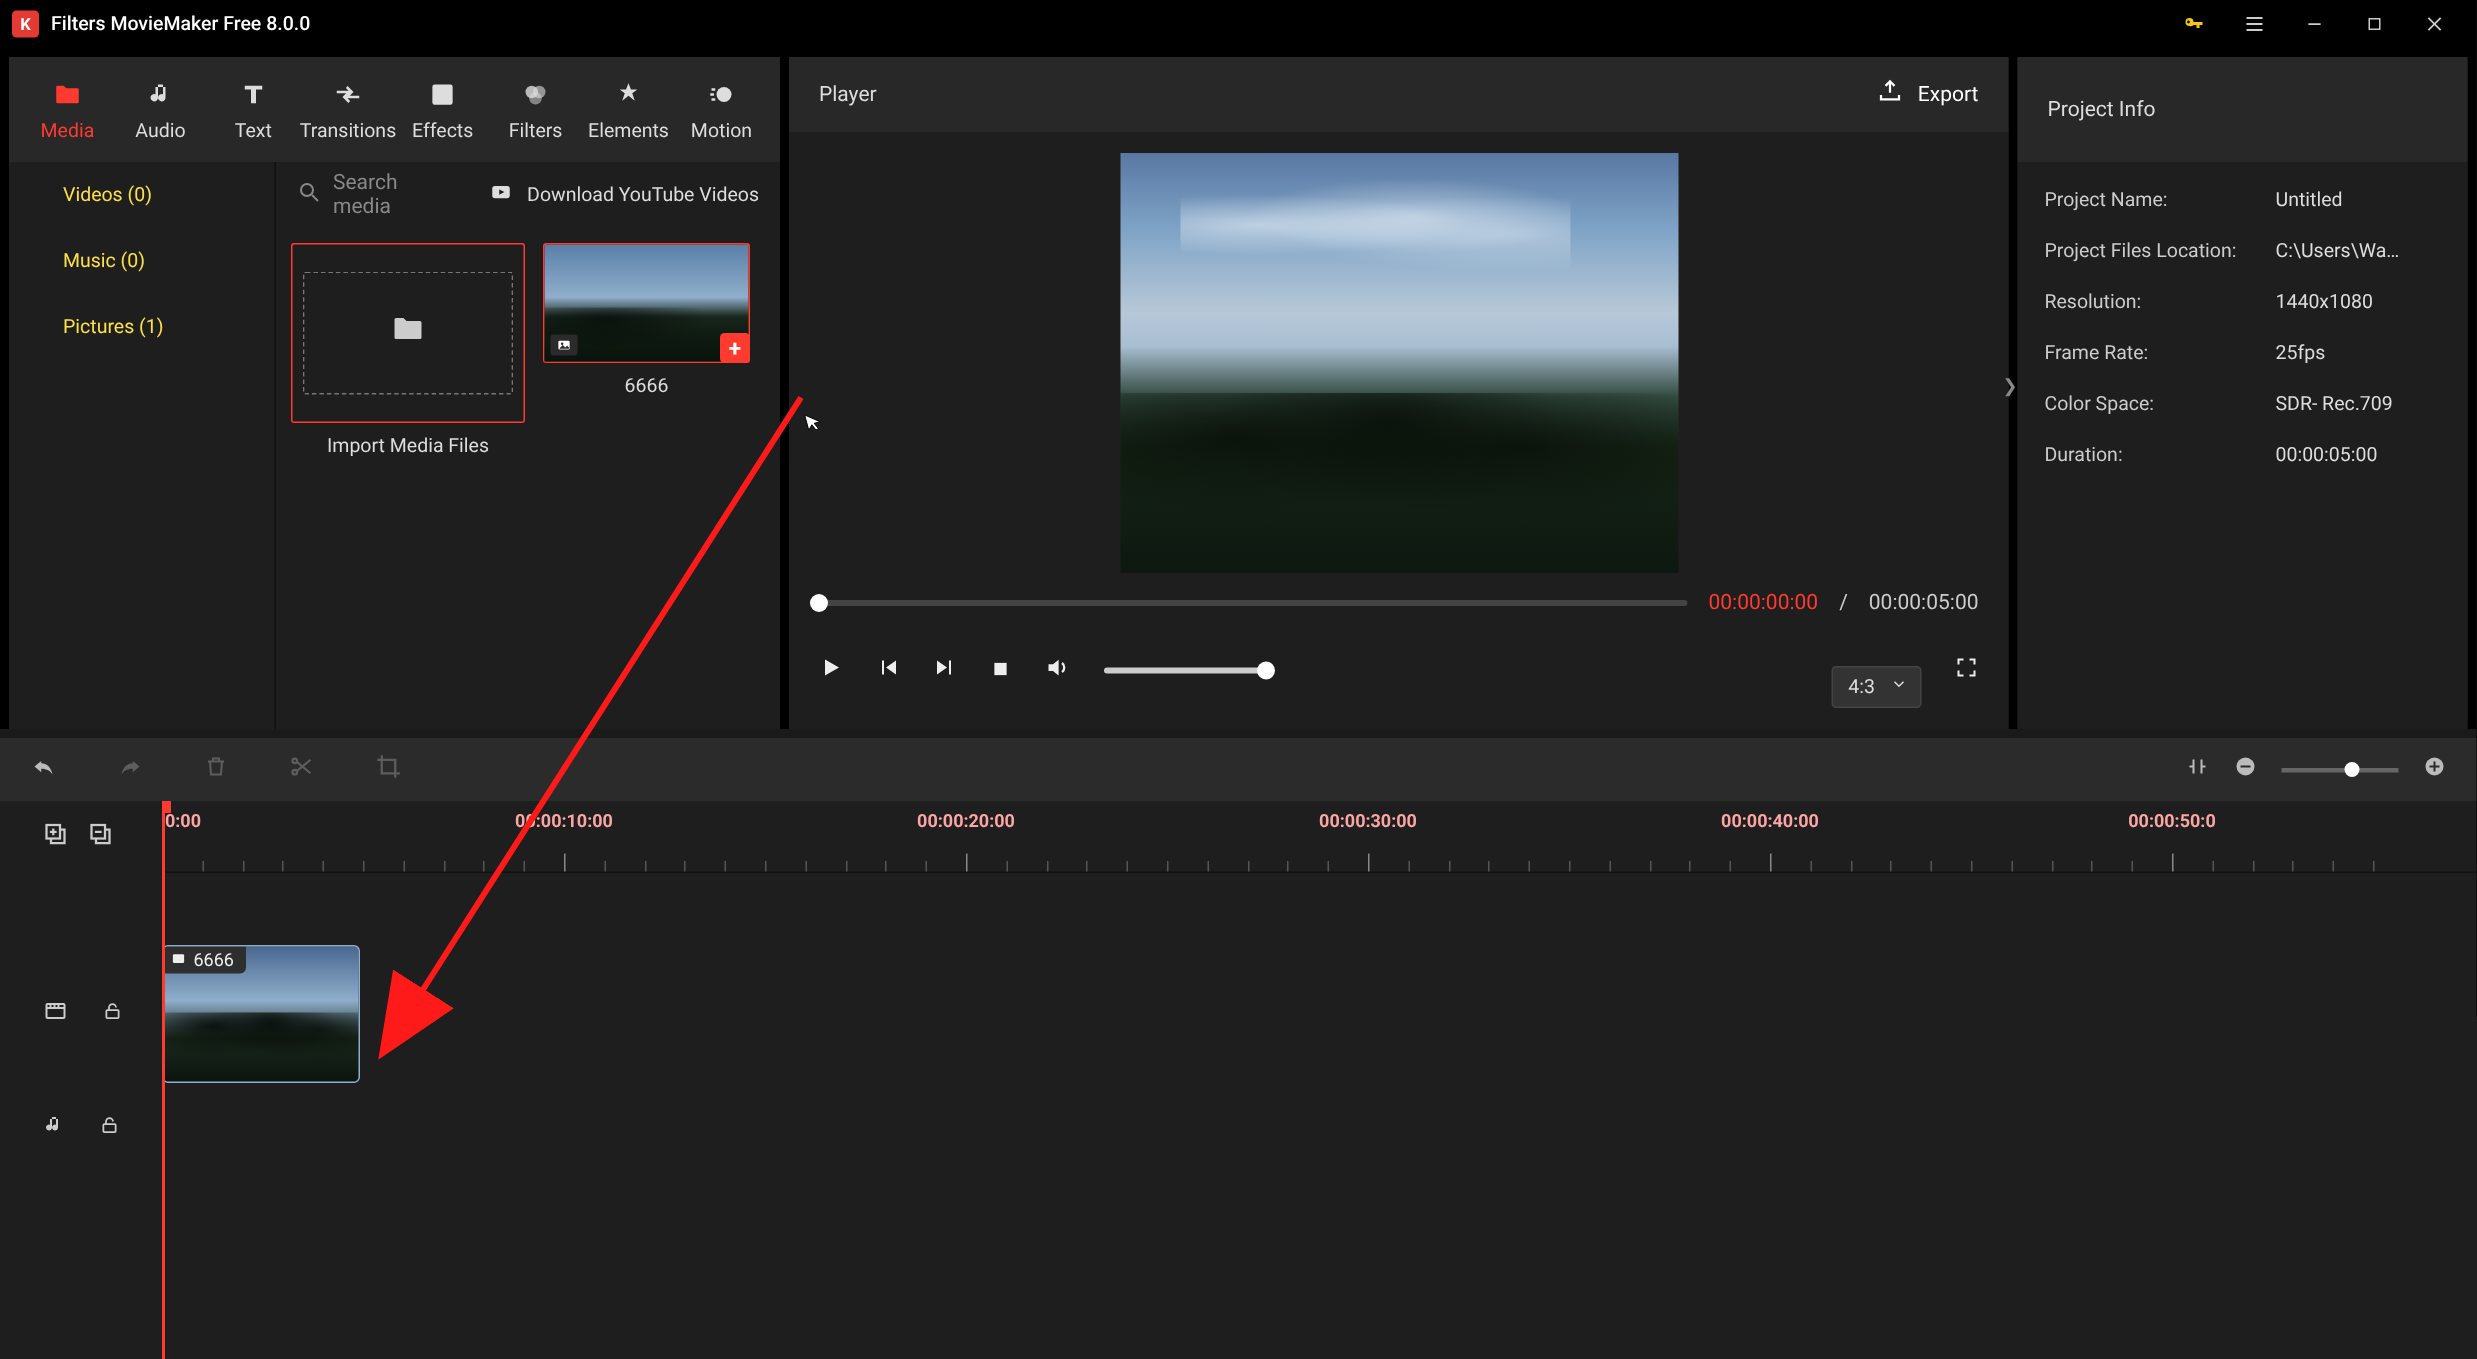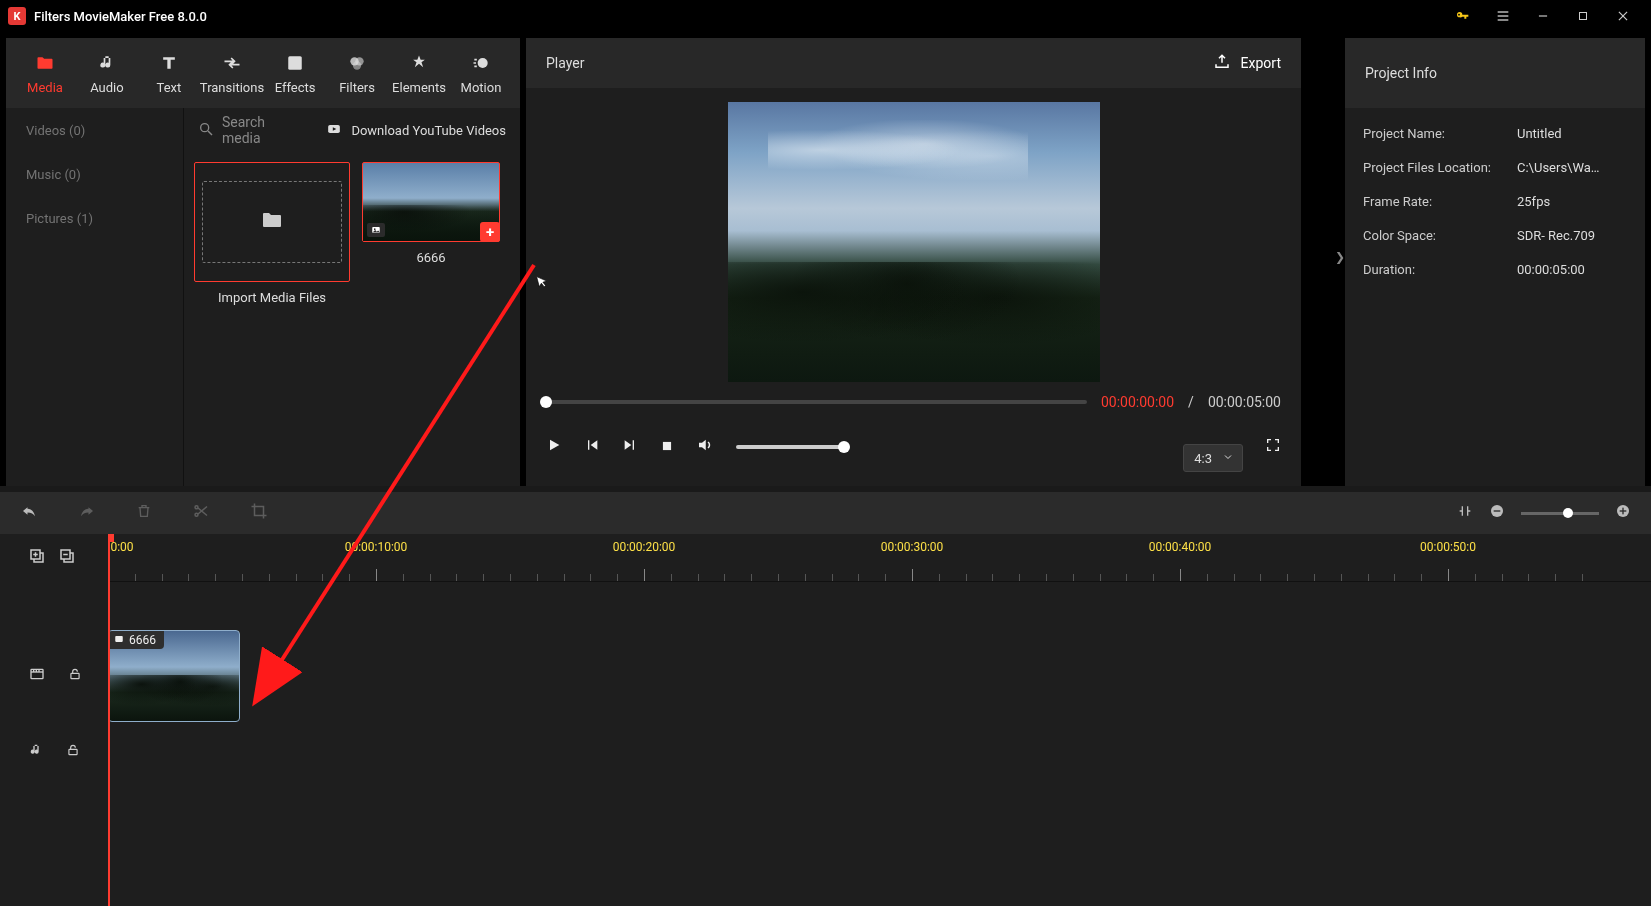--- a/index.html
+++ b/index.html
@@ -13,21 +13,21 @@
 .titlebar-btn.key { color: #f5c518; }
 .top-row { display: flex; height: 454px; gap: 6px; padding: 6px 6px 0 6px; background: #000; }
 .panel { background: #1e1e1e; border-radius: 2px; }
 .media-panel { width: 514px; display: flex; flex-direction: column; }
 .tabs-row { height: 70px; display: flex; align-items: center; padding: 0 8px; background: #282828; }
 .tab { width: 72px; height: 70px; display: flex; flex-direction: column; align-items: center; justify-content: center; gap: 6px; color: #ddd; cursor: pointer; font-size: 13px; }
 .tab.active { color: #ff3b30; }
 .tab-icon { font-size: 20px; height: 22px; display: flex; align-items: center; justify-content: center; }
 .media-body { flex: 1; display: flex; background: #1e1e1e; }
 .side-list { width: 178px; border-right: 1px solid #111; }
-.side-item { height: 44px; display: flex; align-items: center; padding-left: 20px; font-size: 13px; color: #737373; cursor: pointer; }
+.side-item { height: 44px; display: flex; align-items: center; padding-left: 36px; font-size: 13px; color: #fde047; cursor: pointer; }
 .side-item.active { background: #2f2f2f; border-left: 3px solid #ff3b30; padding-left: 19px; color: #fff; }
 .media-content { flex: 1; display: flex; flex-direction: column; }
 .search-row { height: 44px; display: flex; align-items: center; padding: 0 14px; gap: 24px; }
 .search-box { flex: 1; display: flex; align-items: center; gap: 8px; color: #888; font-size: 14px; }
 .yt-link { display: flex; align-items: center; gap: 8px; color: #ddd; font-size: 13px; cursor: pointer; }
 .thumbs-row { display: flex; gap: 12px; padding: 10px 10px; align-items: flex-start; }
 .thumb-card { width: 156px; display: flex; flex-direction: column; align-items: center; gap: 8px; }
 .import-box { width: 156px; height: 120px; border: 1px solid #ff3b30; border-radius: 2px; display: flex; align-items: center; justify-content: center; }
 .import-inner { width: 140px; height: 82px; border: 1px dashed #777; border-radius: 2px; display: flex; align-items: center; justify-content: center; color: #ccc; font-size: 22px; }
 .thumb-label { font-size: 13px; color: #ddd; }
@@ -51,42 +51,42 @@
 .time-sep { color: #ccc; font-size: 14px; }
 .time-dur { color: #ccc; font-size: 14px; }
 .controls-row { display: flex; align-items: center; gap: 22px; width: 100%; padding: 6px 10px 0; }
 .ctrl-btn { color: #eee; font-size: 16px; cursor: pointer; }
 .vol-track { width: 108px; height: 4px; background: linear-gradient(to right, #ccc 0%, #ccc 100%); border-radius: 2px; position: relative; }
 .vol-knob { position: absolute; right: 0; top: 50%; transform: translate(50%,-50%); width: 12px; height: 12px; background: #fff; border-radius: 50%; }
 .spacer-flex { flex: 1; }
 .ratio-select { background: #333; border: 1px solid #444; height: 28px; padding: 0 30px 0 10px; color: #ddd; font-size: 13px; border-radius: 3px; display: flex; align-items: center; position: relative; cursor: pointer; margin-top: 22px; }
 .ratio-select .chev { position: absolute; right: 8px; }
 .fs-btn { color: #eee; cursor: pointer; }
-.info-panel { width: 300px; display: flex; flex-direction: column; margin-left: 38px; }
+.info-panel { width: 300px; display: flex; flex-direction: column; }
 .info-head { height: 70px; display: flex; align-items: center; padding: 0 20px; background: #282828; font-size: 14px; color: #ddd; }
 .info-body { flex: 1; padding: 8px 0 8px 18px; background: #1e1e1e; position: relative; }
 .info-row { display: flex; align-items: center; height: 34px; font-size: 13px; }
 .info-label { width: 154px; color: #ccc; }
 .info-val { color: #ddd; white-space: nowrap; overflow: hidden; text-overflow: ellipsis; max-width: 110px; }
 .info-collapse { position: absolute; left: -10px; top: 142px; color: #888; font-size: 12px; cursor: pointer; }
 .timeline-area { background: #1e1e1e; height: 416px; margin-top: 6px; }
 .tl-toolbar { height: 42px; display: flex; align-items: center; padding: 0 20px; gap: 40px; background: #2b2b2b; }
 .tl-tool { color: #bbb; font-size: 17px; cursor: pointer; }
 .tl-toolbar .right { margin-left: auto; display: flex; align-items: center; gap: 16px; }
 .zoom-track { width: 78px; height: 3px; background: #666; position: relative; }
 .zoom-knob { position: absolute; left: 60%; top: 50%; transform: translate(-50%,-50%); width: 10px; height: 10px; background: #fff; border-radius: 50%; }
 .tl-body { display: flex; height: 372px; }
 .tl-left { width: 108px; display: flex; flex-direction: column; }
 .tl-left-toprow { height: 48px; display: flex; align-items: center; gap: 12px; padding-left: 28px; color: #ccc; }
 .tl-left-spacer { height: 48px; }
 .tl-track-head { height: 92px; display: flex; align-items: center; gap: 22px; padding-left: 28px; color: #ccc; }
 .tl-track-head.audio { height: 60px; }
 .tl-right { flex: 1; position: relative; overflow: hidden; }
 .ruler { height: 48px; position: relative; border-bottom: 1px solid #111; }
-.ruler-label { position: absolute; top: 6px; font-size: 12px; color: #fde047; transform: translateX(-50%); }
+.ruler-label { position: absolute; top: 6px; font-size: 12px; color: #fca5a5; transform: translateX(-50%); font-weight: bold; }
 .ruler-ticks { position: absolute; bottom: 0; left: 0; right: 0; height: 14px; }
 .tick { position: absolute; bottom: 0; width: 1px; background: #555; }
 .tick.major { height: 12px; background: #888; }
 .tick.minor { height: 7px; }
 .playhead { position: absolute; top: 0; bottom: 0; width: 2px; background: #ff3b30; left: 0; z-index: 5; }
 .playhead-top { position: absolute; top: -2px; left: -4px; width: 10px; height: 10px; background: #ff3b30; }
 .clip-row { position: absolute; top: 96px; left: 0; right: 0; height: 92px; }
 .clip { position: absolute; left: 0; top: 0; width: 132px; height: 92px; border: 1px solid #8faecb; border-radius: 4px; background: linear-gradient(to bottom, #4a6890 0%, #8faecb 40%, #1b2a1e 68%, #0b140d 100%); overflow: hidden; }
 .clip .trees2 { position:absolute; bottom:0; left:0; right:0; height:46px; background: radial-gradient(ellipse at 25% 20%, rgba(6,12,6,0.9), transparent 40%), radial-gradient(ellipse at 55% 15%, rgba(6,12,6,0.85), transparent 42%), radial-gradient(ellipse at 80% 25%, rgba(6,12,6,0.8), transparent 40%); }
 .clip-label { position: absolute; top: 0; left: 0; background: #2e2e2e; padding: 2px 8px 2px 4px; font-size: 12px; color: #eee; border-bottom-right-radius: 4px; display: flex; align-items: center; gap: 4px; }
@@ -323,20 +323,24 @@
     <div class="info-head">Project Info</div>
     <div class="info-body">
       <div class="info-collapse">❯</div>
       <div class="info-row">
           <span class="info-label">Project Name:</span>
           <span class="info-val">Untitled</span>
         </div>
       <div class="info-row">
           <span class="info-label">Project Files Location:</span>
           <span class="info-val">C:\Users\Wa…</span>
+        </div>
+      <div class="info-row">
+          <span class="info-label">Resolution:</span>
+          <span class="info-val">1440x1080</span>
         </div>
       <div class="info-row">
           <span class="info-label">Frame Rate:</span>
           <span class="info-val">25fps</span>
         </div>
       <div class="info-row">
           <span class="info-label">Color Space:</span>
           <span class="info-val">SDR- Rec.709</span>
         </div>
       <div class="info-row">

